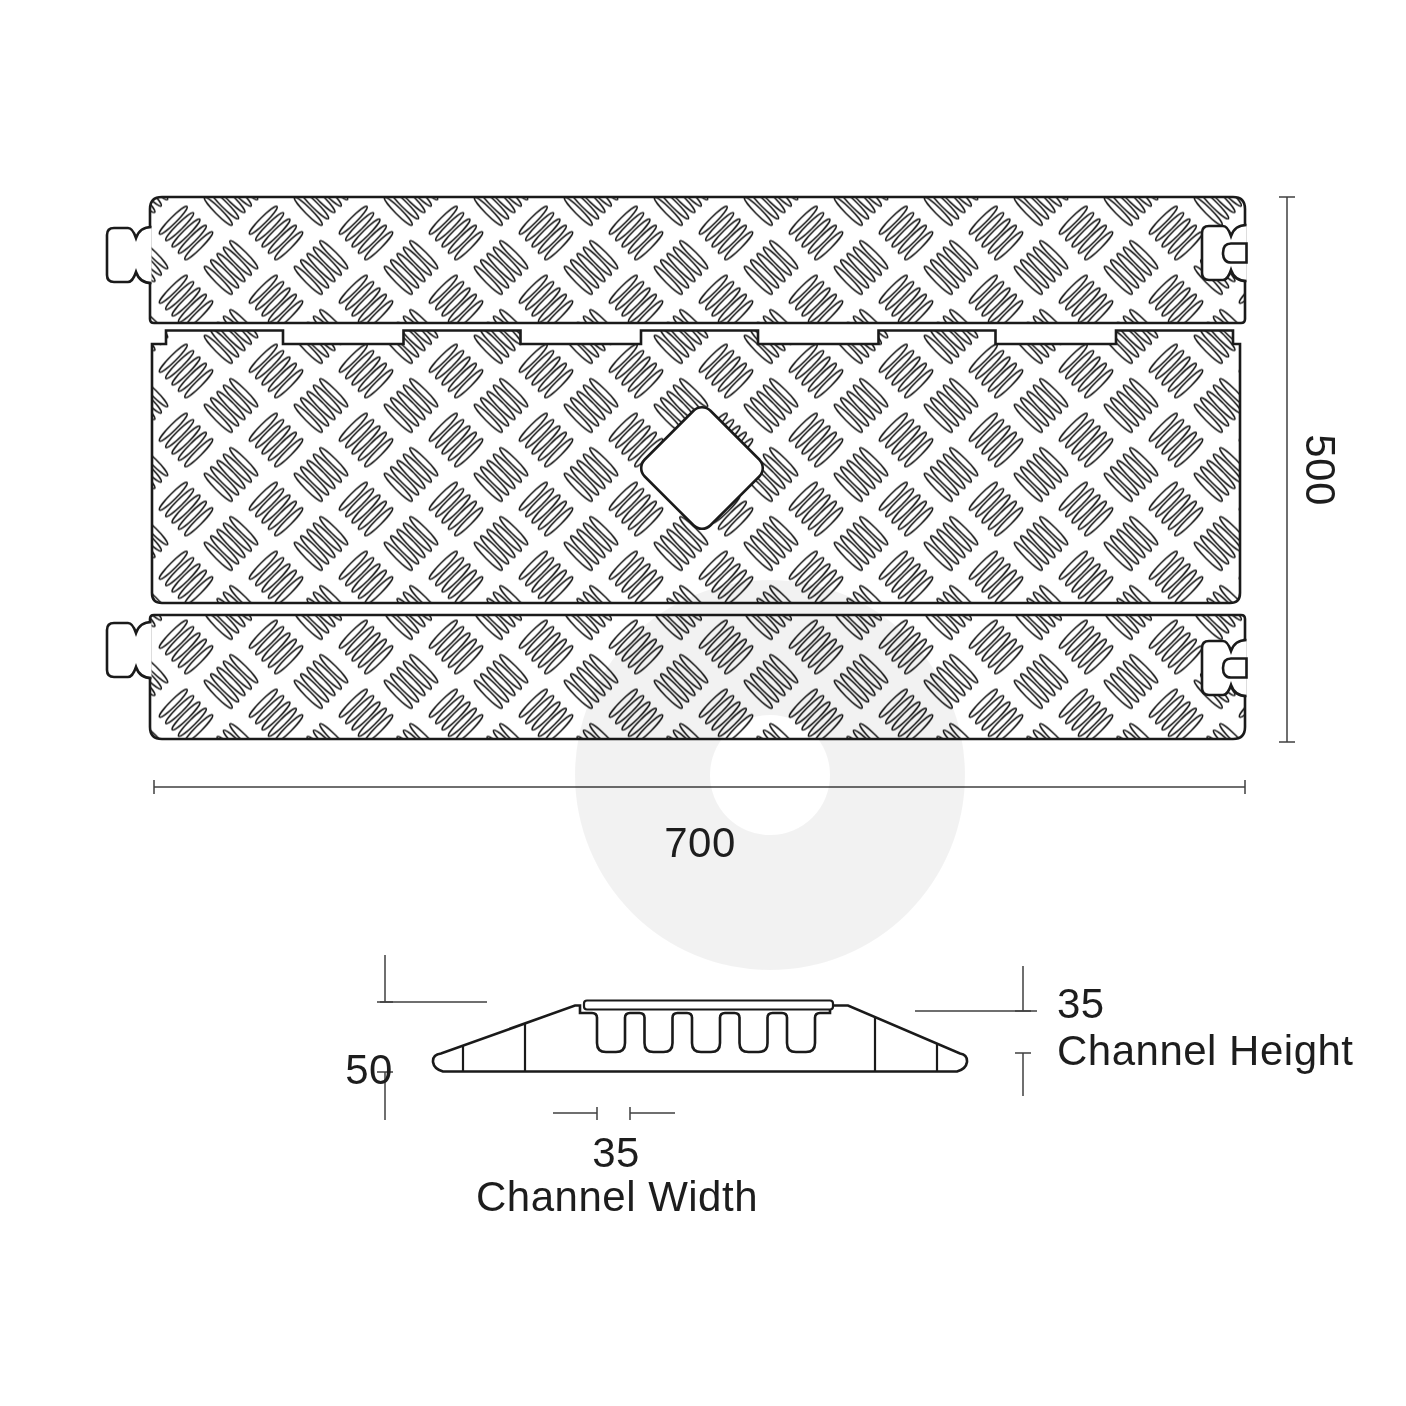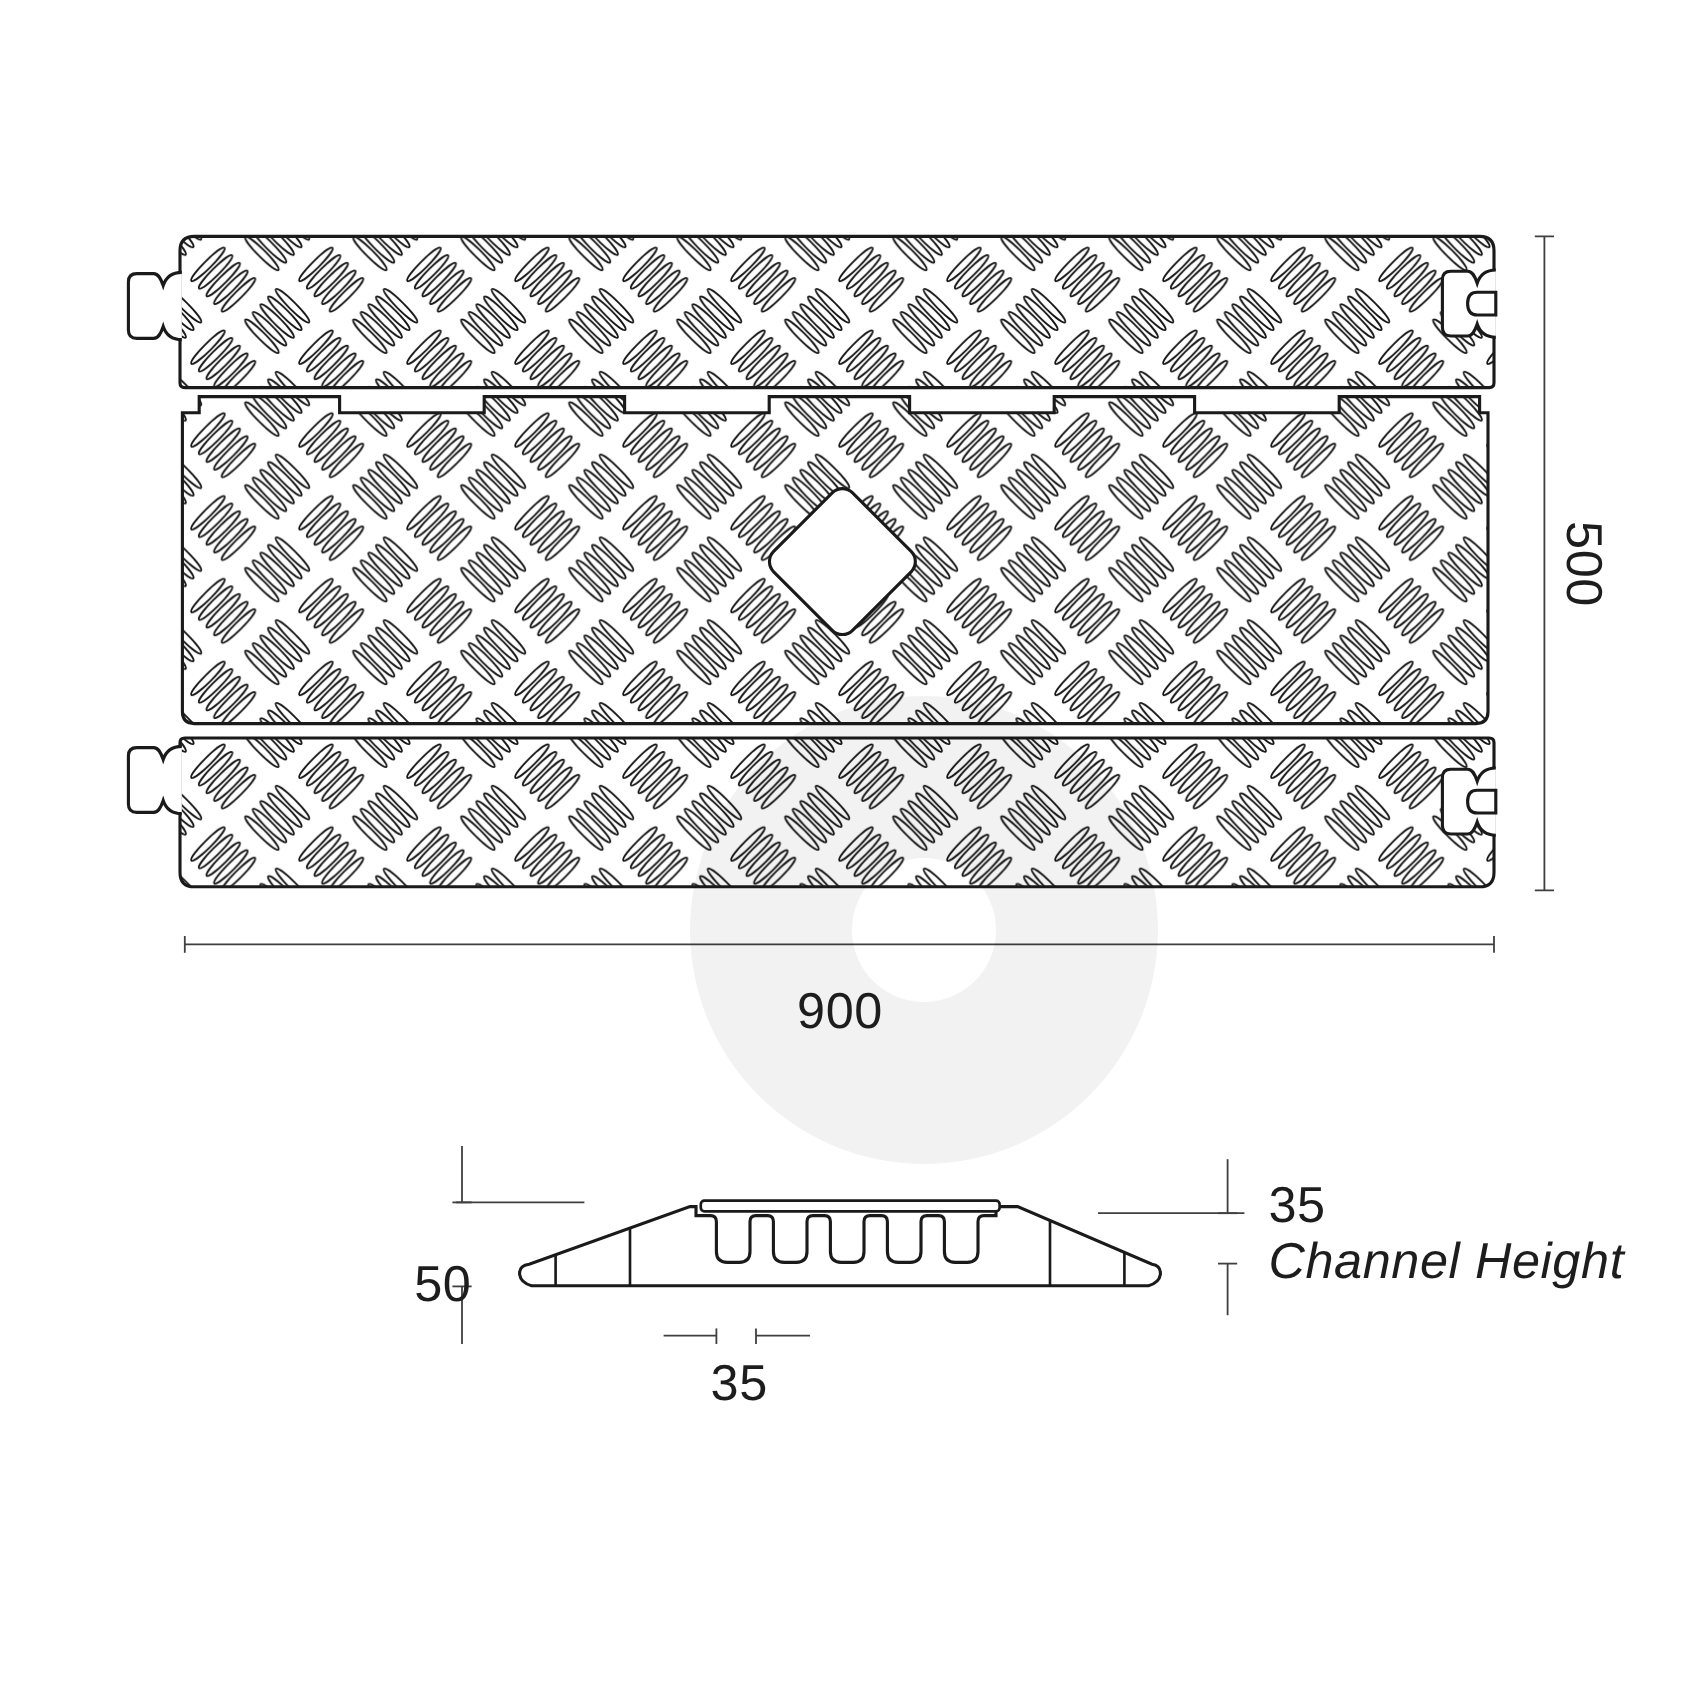--- a/index.html
+++ b/index.html
@@ -151,23 +151,24 @@
         <line x1="553" y1="1113" x2="597" y2="1113"></line>
         <line x1="597" y1="1107" x2="597" y2="1120"></line>
         <line x1="630" y1="1113" x2="675" y2="1113"></line>
         <line x1="630" y1="1107" x2="630" y2="1120"></line>
       </g>
     </g>
   </svg>
 
   <div class="dim-label rot90" style="left:1320px;top:470px;">500</div>
 
-  <div class="dim-label center" style="left:700px;top:843px;">900</div>
+  <div class="dim-label center" style="left:700px;top:843px;">700</div>
 
   <div class="dim-label center" style="left:369px;top:1038px;margin-top:32px;">50</div>
 
   <div class="dim-label vmid" style="left:1057px;top:1004px;">35</div>
 
-  <div class="dim-label vmid" style="left:1057px;top:1051px;font-style:italic;">Channel Height</div>
+  <div class="dim-label vmid" style="left:1057px;top:1051px;">Channel Height</div>
 
   <div class="dim-label center" style="left:616px;top:1153px;">35</div>
 
+  <div class="dim-label center" style="left:617px;top:1197px;">Channel Width</div>
 </div>
 
 </body></html>

